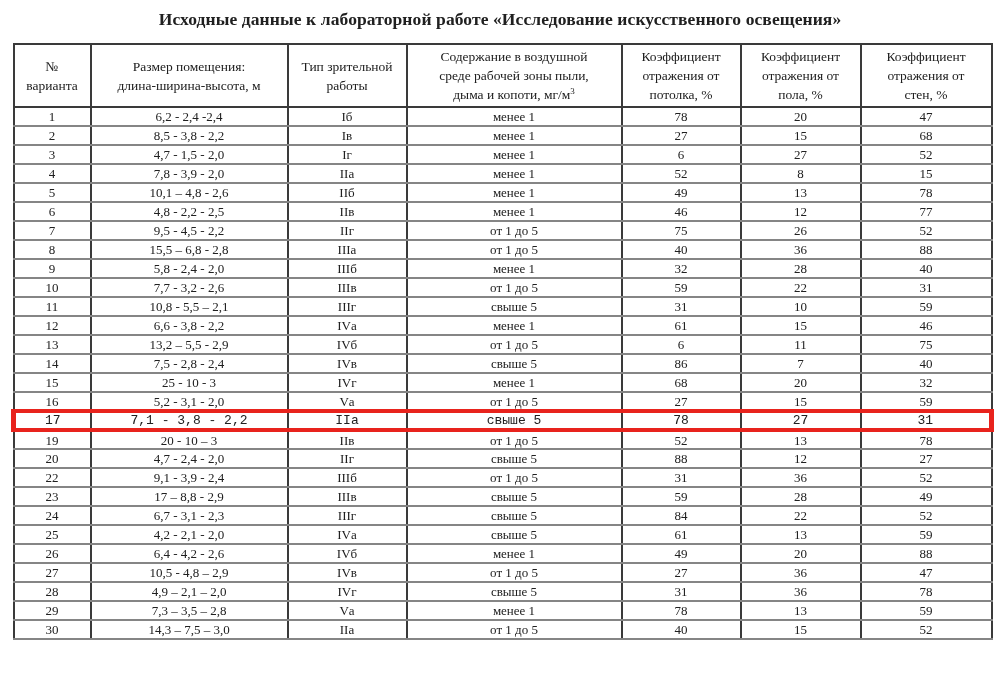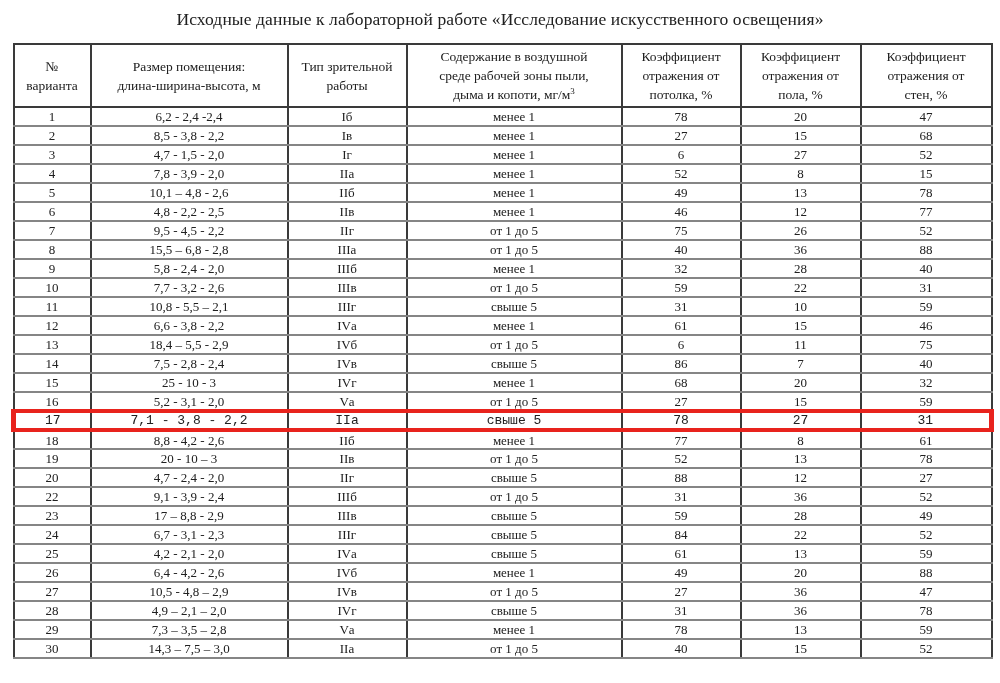--- a/index.html
+++ b/index.html
@@ -6,21 +6,21 @@
     --ink:#202020;
     --vline:#3a3a3a;
     --hline:#858585;
     --red:#e8231d;
   }
   *{box-sizing:border-box;margin:0;padding:0;}
   html,body{width:1000px;height:683px;background:#ffffff;overflow:hidden;}
   body{font-family:"Liberation Serif","DejaVu Serif",serif;color:var(--ink);}
   .page-title{
     text-align:center;
-    font-weight:normal;
+    font-weight:bold;
     font-size:17.5px;
     padding-top:9px;
     letter-spacing:0.1px;
   }
   table.data-table{
     border-collapse:collapse;
     table-layout:fixed;
     width:978px;
     margin:13px 0 0 11px;
     border:2px solid var(--vline);
@@ -195,21 +195,21 @@
         <td>12</td>
         <td>6,6 - 3,8 - 2,2</td>
         <td>IVа</td>
         <td>менее 1</td>
         <td>61</td>
         <td>15</td>
         <td>46</td>
       </tr>
       <tr>
         <td>13</td>
-        <td>18,4 – 5,5 - 2,9</td>
+        <td>13,2 – 5,5 - 2,9</td>
         <td>IVб</td>
         <td>от 1 до 5</td>
         <td>6</td>
         <td>11</td>
         <td>75</td>
       </tr>
       <tr>
         <td>14</td>
         <td>7,5 - 2,8 - 2,4</td>
         <td>IVв</td>
@@ -239,29 +239,20 @@
       <tr class="highlighted">
         <td>17</td>
         <td>7,1 - 3,8 - 2,2</td>
         <td>IIа</td>
         <td>свыше 5</td>
         <td>78</td>
         <td>27</td>
         <td>31</td>
       </tr>
       <tr>
-        <td>18</td>
-        <td>8,8 - 4,2 - 2,6</td>
-        <td>IIб</td>
-        <td>менее 1</td>
-        <td>77</td>
-        <td>8</td>
-        <td>61</td>
-      </tr>
-      <tr>
         <td>19</td>
         <td>20 - 10 – 3</td>
         <td>IIв</td>
         <td>от 1 до 5</td>
         <td>52</td>
         <td>13</td>
         <td>78</td>
       </tr>
       <tr>
         <td>20</td>

